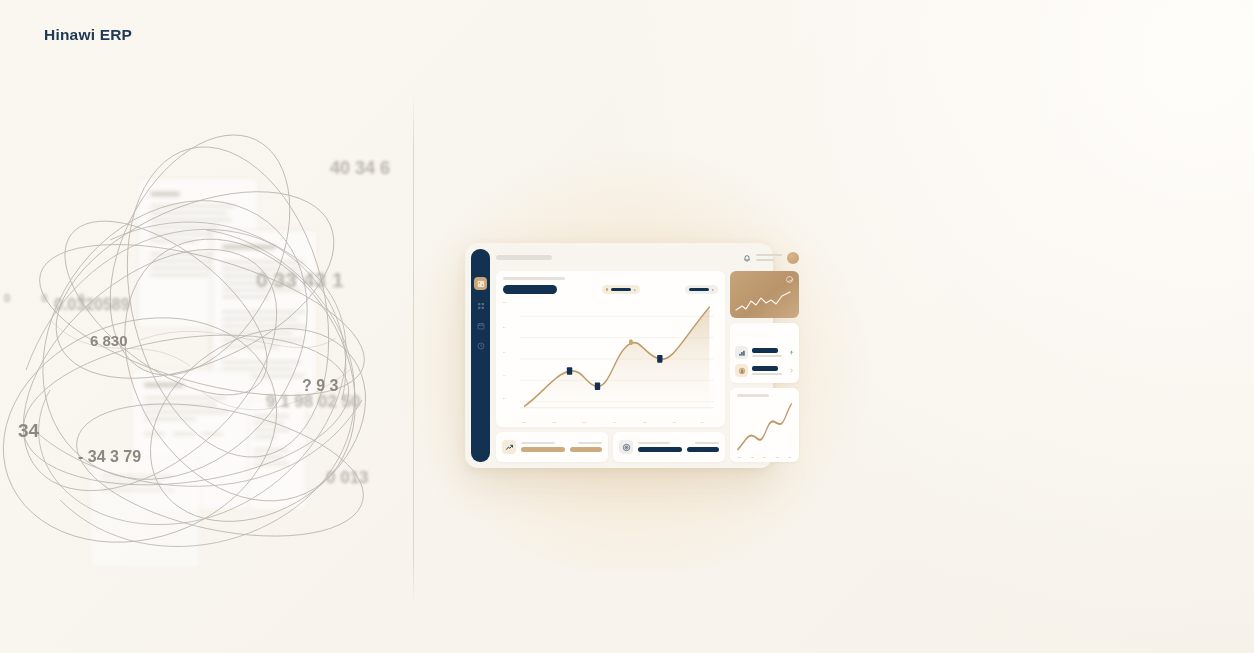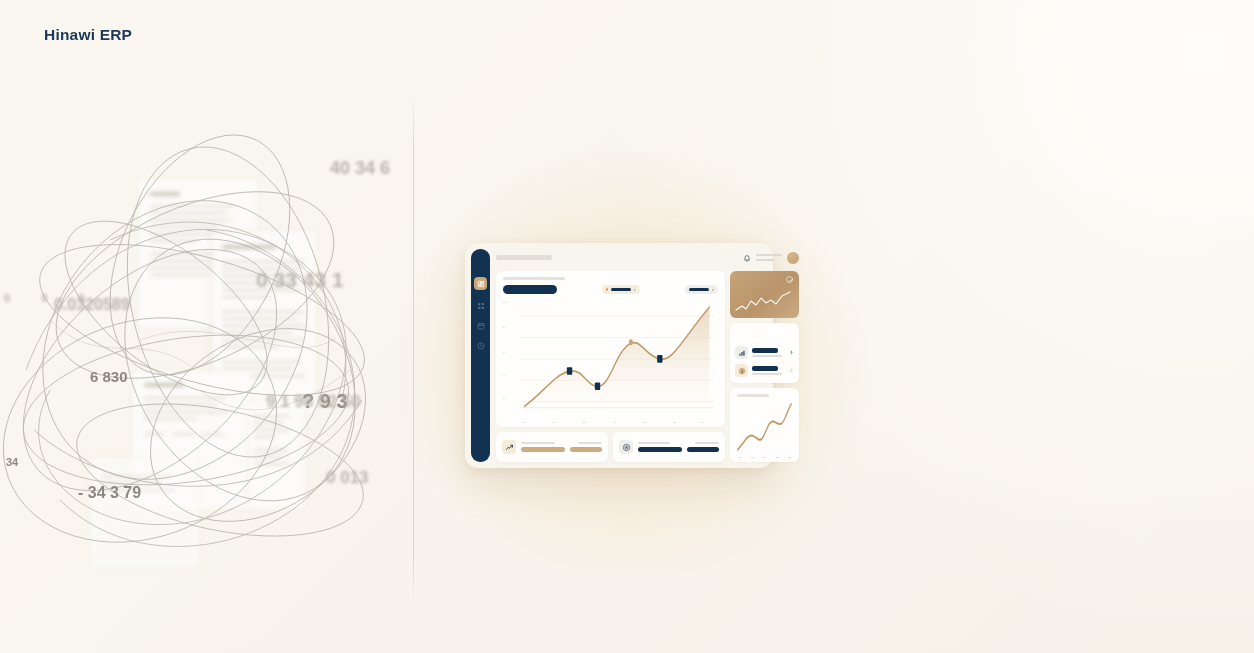--- a/index.html
+++ b/index.html
@@ -21,21 +21,21 @@
   
   .chaos{ position:absolute; left:-10px; top:70px; width:430px; height:560px; }
   .chaos svg{ position:absolute; inset:0; }
   .docs{ position:absolute; inset:0; }
   .doc{ position:absolute; background:#fdfcfa; border:1px solid #efeae1;
         filter:blur(2.1px); opacity:.92; }
   .doc .dl{ position:absolute; left:9%; height:2px; background:#dcd7cf; border-radius:1px; }
   .doc .dh{ position:absolute; left:9%; height:4px; background:#c9c4bb; border-radius:2px; }
   .numwash{ position:absolute; color:#b9b4ab; font-weight:700; filter:blur(1.6px);
             font-family:"Liberation Sans",sans-serif; white-space:nowrap; }
-  .numwash.sharp{ filter:blur(.5px); color:#8d887f;margin-top:36px; }
+  .numwash.sharp{ filter:blur(.5px); color:#8d887f; }
 
   
   .divider{ position:absolute; left:413px; top:92px; width:1px; height:518px;
             background:linear-gradient(#faf7f1,#ddd8cf 10%,#d8d2c8 50%,#ddd8cf 90%,#faf7f1); }
 
   
   .glow{ position:absolute; left:398px; top:150px; width:470px; height:420px;
          background:radial-gradient(ellipse at 50% 52%, #f2e2c8 0%, #f6ecda 38%, rgba(250,247,241,0) 72%); }
   .tablet{ position:absolute; left:465px; top:243px; width:308px; height:225px;
            background:#f8f5ef; border-radius:13px;
@@ -237,23 +237,23 @@
         <path d="M150 270 C230 240 300 300 346 268"></path>
         <path d="M210 320 C260 360 318 332 360 300"></path>
         <path d="M60 250 C110 300 150 260 200 296"></path>
       </g>
     </svg>
 
     <div class="numwash" style="left:340px;top:88px;font-size:18px;">40 34 6</div>
     <div class="numwash" style="left:266px;top:198px;font-size:21px;">0 33 43 1</div>
     <div class="numwash" style="left:64px;top:226px;font-size:16px;">0.0320589</div>
     <div class="numwash sharp" style="left:100px;top:262px;font-size:15px;">6  830</div>
-    <div class="numwash sharp" style="left:16px;top:350px;font-size:11px;">34</div>
+    <div class="numwash sharp" style="left:28px;top:350px;font-size:19px;">34</div>
     <div class="numwash sharp" style="left:88px;top:378px;font-size:16px;">- 34 3 79</div>
-    <div class="numwash sharp" style="left:312px;top:284px;font-size:20px;">? 9 3</div>
+    <div class="numwash sharp" style="left:312px;top:307px;font-size:16px;">? 9 3</div>
     <div class="numwash" style="left:276px;top:322px;font-size:17px;">9 1 98 02 50</div>
     <div class="numwash" style="left:336px;top:398px;font-size:17px;">0 013</div>
     <div class="numwash" style="left:14px;top:222px;font-size:11px;letter-spacing:14px;">0 0 0</div>
   </div>
 
   <div class="divider"></div>
 
   <div class="glow"></div>
 
   <div class="tablet">

